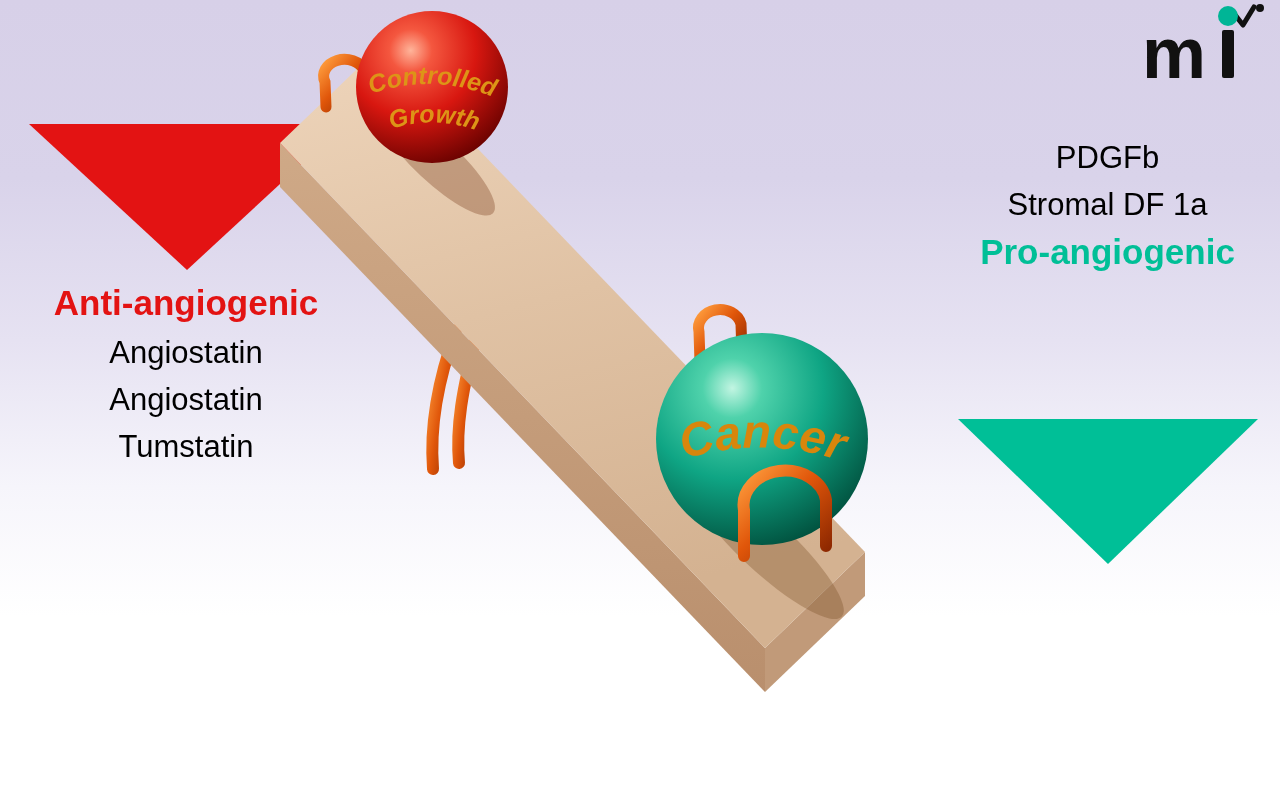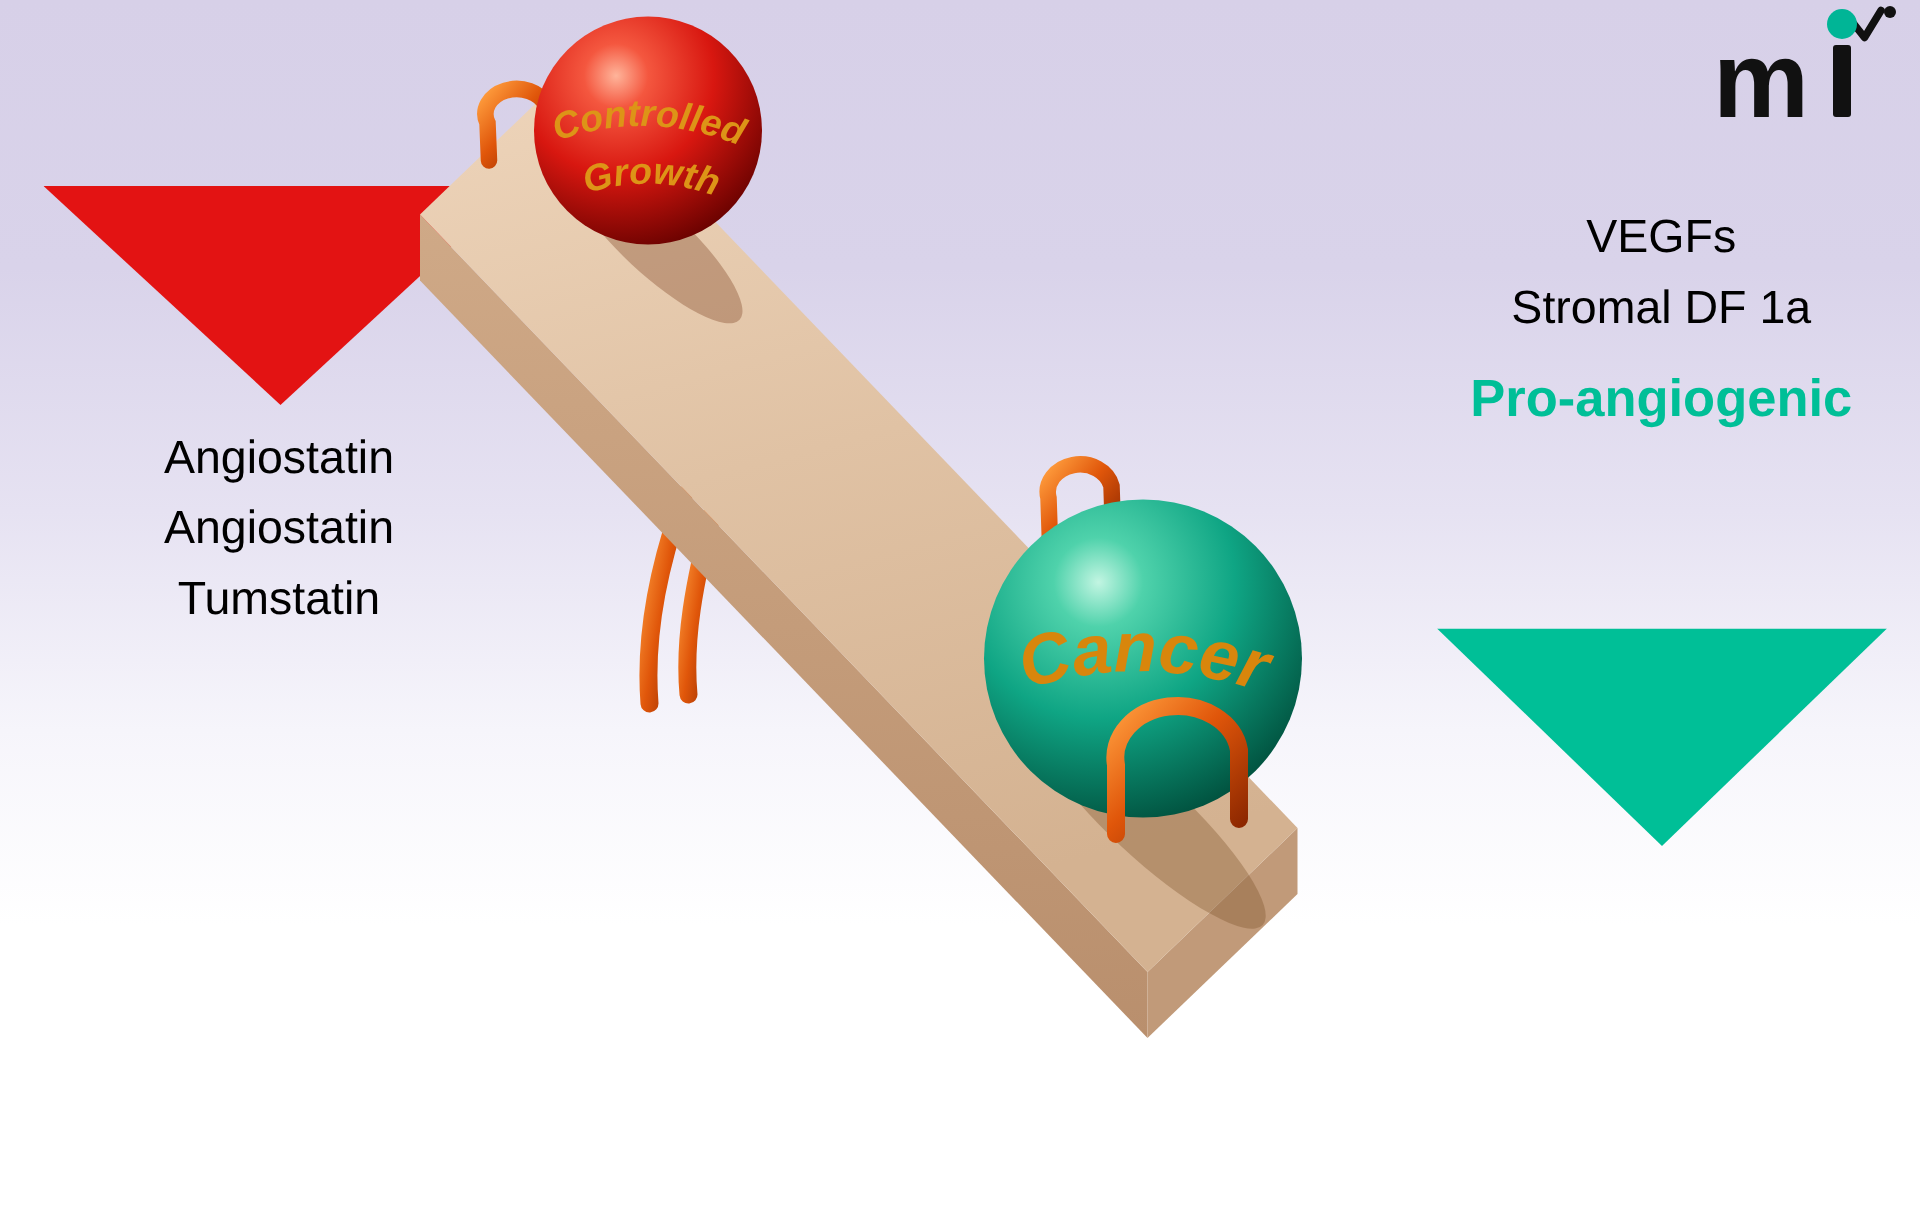--- a/index.html
+++ b/index.html
@@ -10,45 +10,46 @@
     background: linear-gradient(180deg, #d7d0e8 0%, #d9d3ea 22%, #e6e2f2 42%, #f6f5fb 60%, #ffffff 76%, #ffffff 100%);
     font-family:"Liberation Sans", sans-serif;
   }
   .scene { position:absolute; left:0; top:0; }
   .tri { position:absolute; }
   .panel { position:absolute; text-align:center; color:#000; }
   .panel-left  { left:8px;   top:281px; width:356px; }
   .panel-right { left:935px; top:134px; width:345px; }
   .heading { font-weight:bold; font-size:35px; line-height:44px; }
   .heading-red  { color:#e31313; margin-bottom:4px; }
-  .heading-teal { color:#00bf97; margin-top:16px; }
+  .heading-teal { color:#00bf97; margin-top:2px; }
   .list-item { font-size:31px; line-height:47px; }
   .logo-box { position:absolute; left:1140px; top:2px; }
   .logo-ink { fill:#111111; }
   .logo-m { font-family:"Liberation Sans", sans-serif; font-weight:bold; font-size:72px; fill:#111111; }
   .red-ball-label  { font-family:"Liberation Sans", sans-serif; font-style:italic; font-weight:bold; font-size:25px; fill:#dd9417; }
   .teal-ball-label { font-family:"Liberation Sans", sans-serif; font-style:italic; font-weight:bold; font-size:47px; fill:#d8860c; }
 </style>
 </head>
 <body>
 
 <div class="stage">
 
   <svg class="tri" style="left:29px; top:124px;" width="316" height="146">
     <polygon points="0,0 316,0 158,146" fill="#e31313"></polygon>
   </svg>
 
   <div class="panel panel-left">
+    <div class="heading heading-red">Anti-angiogenic</div>
     <div class="list-item">Angiostatin</div>
     <div class="list-item">Angiostatin</div>
     <div class="list-item">Tumstatin</div>
   </div>
 
   <div class="panel panel-right">
-    <div class="list-item">VEGFs</div>
+    <div class="list-item">PDGFb</div>
     <div class="list-item">Stromal DF 1a</div>
     <div class="heading heading-teal">Pro-angiogenic</div>
   </div>
 
   <svg class="tri" style="left:958px; top:419px;" width="300" height="145">
     <polygon points="0,0 300,0 150,145" fill="#00bf97"></polygon>
   </svg>
 
   <svg class="logo-box" width="136" height="92">
     <path d="M 92 9 L 103 23 L 114 5" fill="none" stroke="#111111" stroke-width="5" stroke-linecap="round" stroke-linejoin="round"></path>

